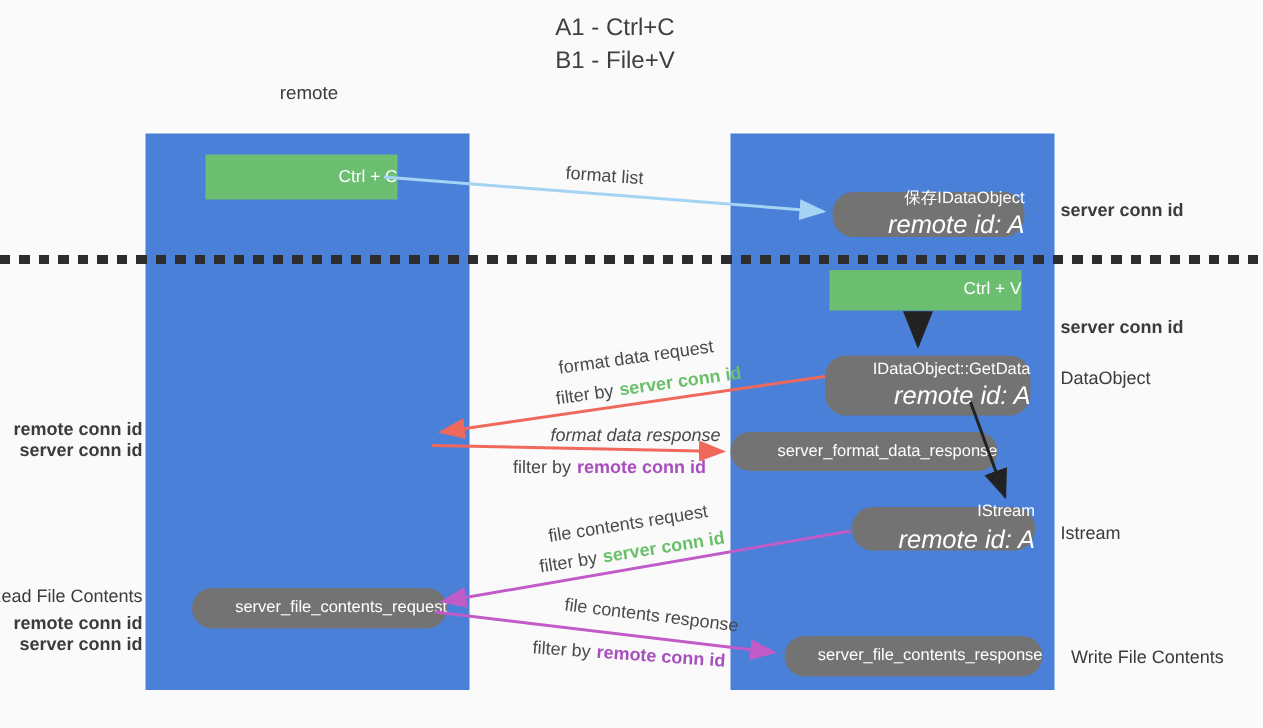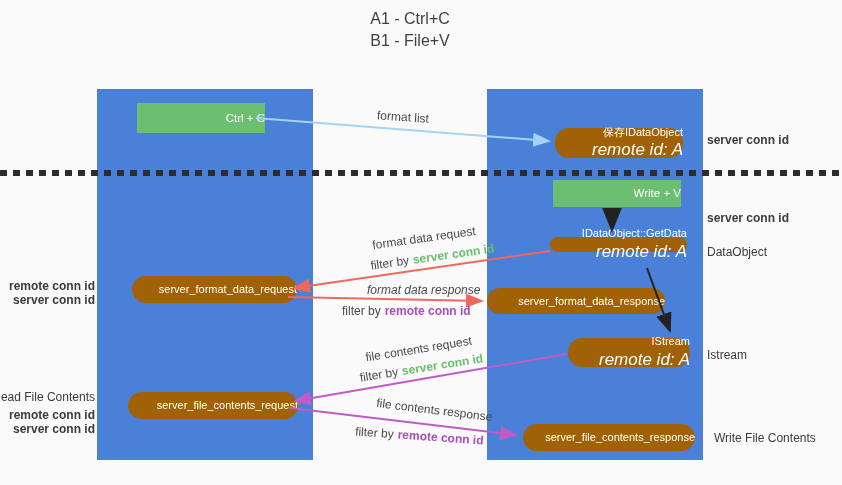--- a/index.html
+++ b/index.html
@@ -39,27 +39,27 @@
   svg.arrows { position:absolute; left:0; top:0; z-index:3; pointer-events:none; }
 
   .box {
     position:absolute; z-index:2;
     display:flex; flex-direction:column; align-items:flex-end; justify-content:center;
     color:#fff; text-align:center; font-size:11.5px; line-height:1.3;
     white-space:nowrap;
     padding-left:10px;
   }
   .box.green  { background:#6CBE70; }
-  .box.orange { background:#a16207;border-radius:14px; }
+  .box.orange { background:#737373;border-radius:14px; }
   .box .sub { font-size:17px;font-style:italic; }
 
   #box-ctrl-c       { left:137px; top:103px; width:118px; height:30px; }
   #box-save         { left:555px; top:128px; width:118px; height:30px; font-size:11px; }
   #box-ctrl-v       { left:553px; top:180px; width:118px; height:27px; }
-  #box-getdata      { left:550px; top:237px; width:127px; height:15px; font-size:11px; }
+  #box-getdata      { left:550px; top:237px; width:127px; height:40px; font-size:11px; }
   #box-fmt-req      { left:132px; top:276px; width:155px; height:27px; font-size:11px; }
   #box-fmt-resp     { left:487px; top:288px; width:168px; height:26px; font-size:11px; }
   #box-istream      { left:568px; top:338px; width:112px; height:29px; font-size:11px; }
   #box-file-req     { left:128px; top:392px; width:160px; height:27px; font-size:11px; }
   #box-file-resp    { left:523px; top:424px; width:162px; height:27px; font-size:11px; }
 
   .edge-label {
     position:absolute; z-index:4; font-size:12px; color:#4a4a4a;
     white-space:nowrap; transform-origin:center;
   }
@@ -77,20 +77,21 @@
 <body>
 
 <div class="canvas">
 
   <div class="title">
     <div>A1 - Ctrl+C</div>
     <div>B1 - File+V</div>
   </div>
 
   <div id="hdr-a1" class="lane-header">
+    <div>remote</div>
   </div>
 
   <div id="lane-a1" class="lane"></div>
   <div id="lane-b1" class="lane"></div>
 
   <div class="dotted-separator"></div>
 
   <svg class="arrows" width="842" height="485">
     <defs>
       <marker id="m-blue" markerWidth="9" markerHeight="8" refX="8" refY="3.5" orient="auto">
@@ -118,31 +119,28 @@
   <div id="box-ctrl-c" class="box green">
     <div>Ctrl + C</div>
   </div>
 
   <div id="box-save" class="box orange">
     <div>保存IDataObject</div>
     <div class="sub">remote id: A</div>
   </div>
 
   <div id="box-ctrl-v" class="box green">
-    <div>Write + V</div>
+    <div>Ctrl + V</div>
   </div>
 
   <div id="box-getdata" class="box orange">
     <div>IDataObject::GetData</div>
     <div class="sub">remote id: A</div>
   </div>
 
-  <div id="box-fmt-req" class="box orange">
-    <div>server_format_data_request</div>
-  </div>
 
   <div id="box-fmt-resp" class="box orange">
     <div>server_format_data_response</div>
   </div>
 
   <div id="box-istream" class="box orange">
     <div>IStream</div>
     <div class="sub">remote id: A</div>
   </div>
 

